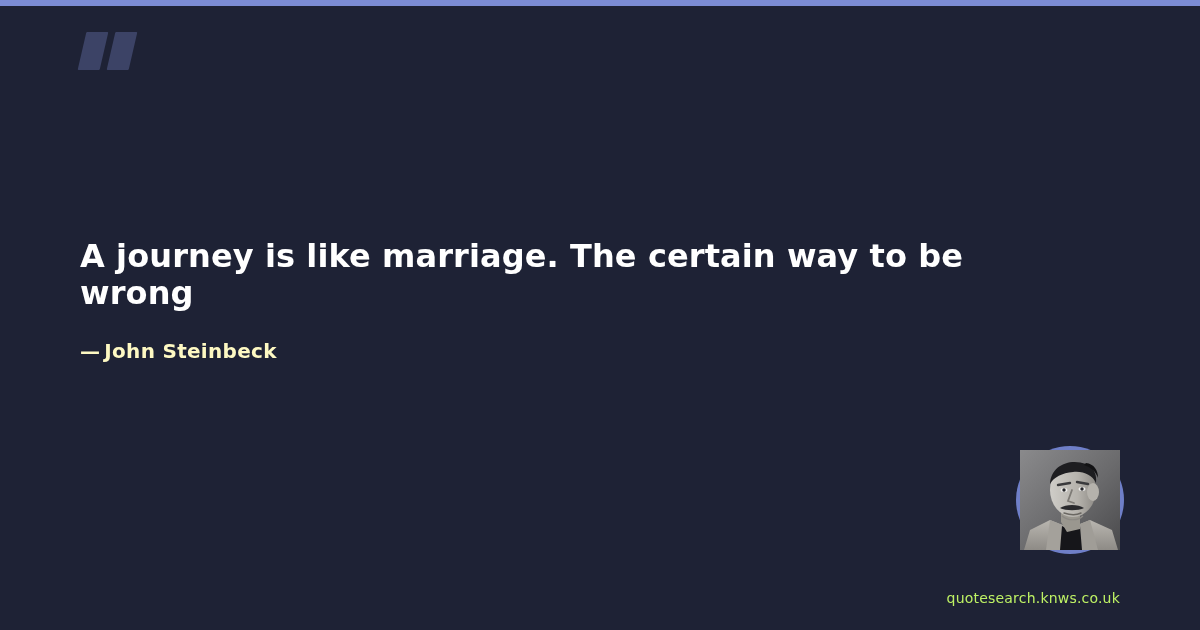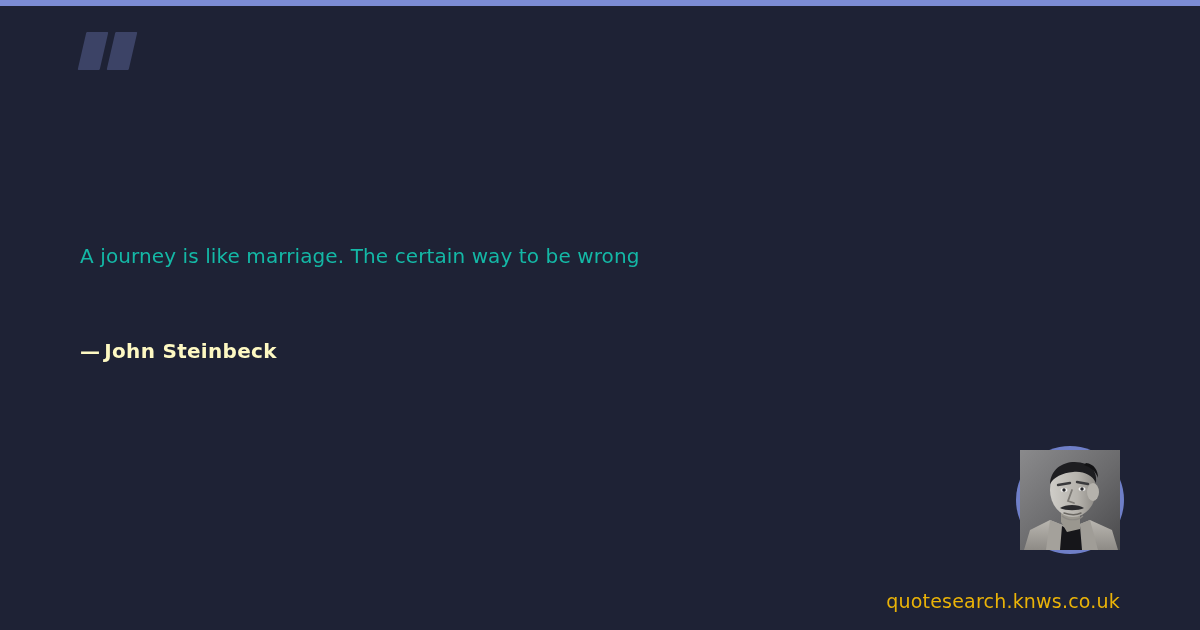--- a/index.html
+++ b/index.html
@@ -47,24 +47,24 @@
   .quote-mark .bar.b2 { left:33px; }
 
   
   .quote-block {
     position:absolute;
     left:80px;
     top:238px;
     width:950px;
   }
   .quote-text {
-    font-size:20px;
+    font-size:32px;
     line-height:37px;
-    color:#14b8a6;
-    font-weight:400;
+    color:#ffffff;
+    font-weight:700;
     letter-spacing:0.1px;
   }
 
   .author {
     position:absolute;
     left:80px;
     top:339px;
     font-size:20px;
     font-weight:bold;
     color:#fef9c3;
@@ -98,22 +98,22 @@
     overflow:hidden;
     background:#6e6e70;
   }
   .portrait-photo svg { display:block; }
 
   
   .watermark {
     position:absolute;
     right:80px;
     top:590px;
-    font-size:19px;
-    color:#eab308;
+    font-size:14px;
+    color:#bef264;
     letter-spacing:0.2px;
   }
 </style>
 </head>
 <body>
 
 <div class="top-accent"></div>
 
 <div class="quote-mark">
   <span class="bar b1"></span>

